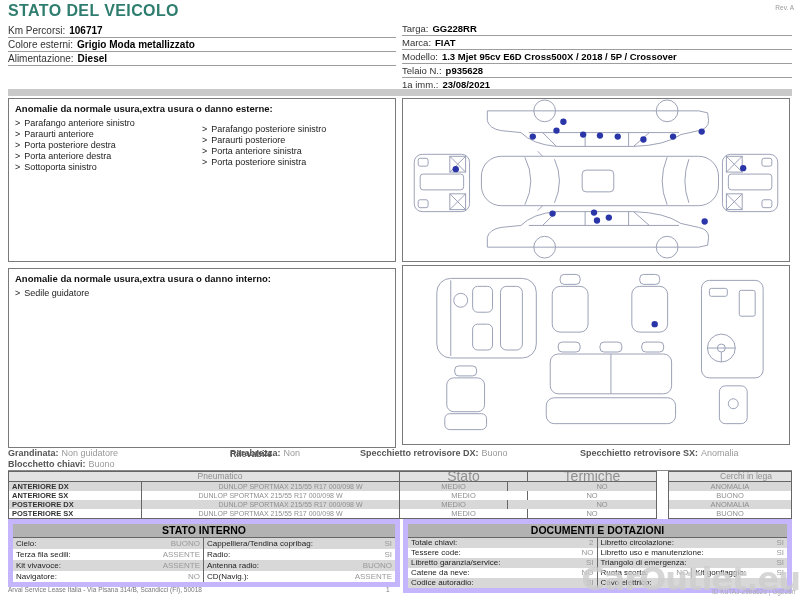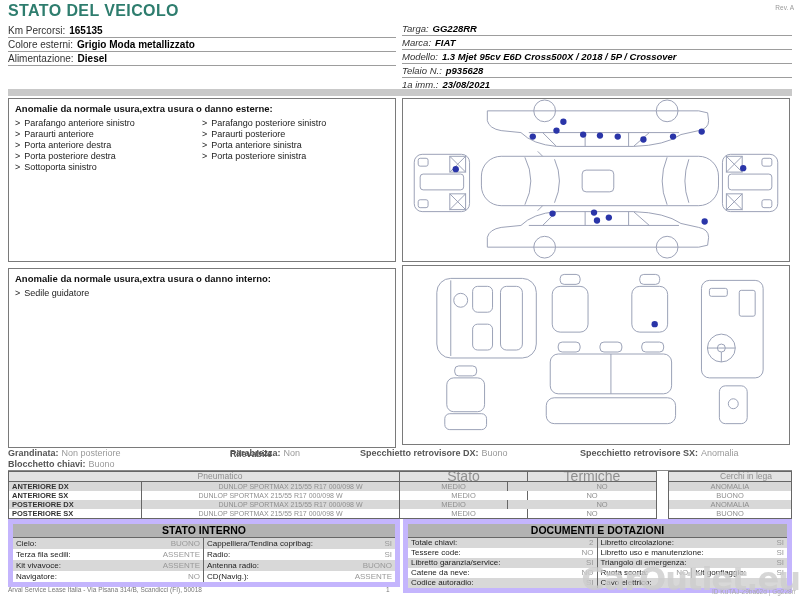--- a/index.html
+++ b/index.html
@@ -6,35 +6,35 @@
   body{width:800px;height:600px;position:relative;background:#fff;overflow:hidden;
        font-family:"Liberation Sans", sans-serif;color:#000;}
   .abs{position:absolute;}
 
   
   #page-title{left:8px;top:2px;font-size:16px;font-weight:bold;color:#2e7d6e;letter-spacing:.4px;}
   #rev{right:6px;top:4px;font-size:6.5px;color:#999;}
 
   
   #info-left{left:8px;top:24px;width:388px;font-size:10px;}
-  #info-right{left:402px;top:22px;width:390px;font-size:9.5px;font-style:italic;}
+  #info-right{left:402px;top:22px;width:390px;font-size:9.5px;}
   .info-row{height:13px;line-height:13px;border-bottom:1px solid #9d9d9d;white-space:nowrap;overflow:hidden;}
   .lbl{color:#333;}
   .val{font-weight:bold;color:#000;margin-left:4px;}
 
   #gray-band{left:8px;top:89px;width:784px;height:7px;background:#c9c9c9;}
 
   
   .panel{position:absolute;border:1px solid #7a7a7a;box-sizing:border-box;background:#fff;}
   #ext-anom{left:8px;top:98px;width:388px;height:164px;padding:4px 6px;}
   #int-anom{left:8px;top:268px;width:388px;height:180px;padding:4px 6px;}
   #ext-diagram{left:402px;top:98px;width:388px;height:164px;}
   #int-diagram{left:402px;top:265px;width:388px;height:180px;}
   .panel-title{font-size:9.5px;font-weight:bold;color:#111;margin-bottom:4px;}
-  .anom-cols{display:flex;}
+  .anom-cols{display:flex;align-items:center;}
   .anom-col{width:50%;}
   .anom-item{font-size:9px;line-height:11px;color:#222;white-space:nowrap;}
   .anom-item .b{margin-right:4px;}
 
   svg{display:block;}
   .car-line{stroke:#9aa1b6;fill:none;stroke-width:1;}
 
   
   #cond{left:8px;top:448px;width:784px;height:22px;border-bottom:1px solid #888;font-size:9px;}
   .cpos{position:absolute;top:0;white-space:nowrap;}
@@ -89,43 +89,43 @@
   #footer-id{right:4px;top:588px;font-size:6.5px;color:#aaa;}
   #watermark{right:0;top:560px;font-size:32px;font-weight:bold;color:#cdcdcd;opacity:.8;letter-spacing:-1px;z-index:5;font-family:"DejaVu Sans", sans-serif;}
 </style>
 </head>
 <body>
 
 <div id="page-title" class="abs">STATO DEL VEICOLO</div>
 <div id="rev" class="abs">Rev. A</div>
 
 <div id="info-left" class="abs">
-  <div class="info-row"><span class="lbl">Km Percorsi:</span><span class="val">165135</span></div>
+  <div class="info-row"><span class="lbl">Km Percorsi:</span><span class="val">106717</span></div>
   <div class="info-row"><span class="lbl">Colore esterni:</span><span class="val">Grigio Moda metallizzato</span></div>
   <div class="info-row"><span class="lbl">Alimentazione:</span><span class="val">Diesel</span></div>
 </div>
 
 <div id="info-right" class="abs">
   <div class="info-row"><span class="lbl">Targa:</span><span class="val">GG228RR</span></div>
   <div class="info-row"><span class="lbl">Marca:</span><span class="val">FIAT</span></div>
   <div class="info-row"><span class="lbl">Modello:</span><span class="val">1.3 Mjet 95cv E6D Cross500X / 2018 / 5P / Crossover</span></div>
   <div class="info-row"><span class="lbl">Telaio N.:</span><span class="val">p935628</span></div>
   <div class="info-row"><span class="lbl">1a imm.:</span><span class="val">23/08/2021</span></div>
 </div>
 
 <div id="gray-band" class="abs"></div>
 
 <div id="ext-anom" class="panel">
   <div class="panel-title">Anomalie da normale usura,extra usura o danno esterne:</div>
   <div class="anom-cols">
     <div class="anom-col">
       <div class="anom-item"><span class="b">&gt;</span><span>Parafango anteriore sinistro</span></div>
       <div class="anom-item"><span class="b">&gt;</span><span>Paraurti anteriore</span></div>
+      <div class="anom-item"><span class="b">&gt;</span><span>Porta posteriore destra</span></div>
       <div class="anom-item"><span class="b">&gt;</span><span>Porta anteriore destra</span></div>
-      <div class="anom-item"><span class="b">&gt;</span><span>Porta posteriore destra</span></div>
       <div class="anom-item"><span class="b">&gt;</span><span>Sottoporta sinistro</span></div>
     </div>
     <div class="anom-col">
       <div class="anom-item"><span class="b">&gt;</span><span>Parafango posteriore sinistro</span></div>
       <div class="anom-item"><span class="b">&gt;</span><span>Paraurti posteriore</span></div>
       <div class="anom-item"><span class="b">&gt;</span><span>Porta anteriore sinistra</span></div>
       <div class="anom-item"><span class="b">&gt;</span><span>Porta posteriore sinistra</span></div>
     </div>
   </div>
 </div>
@@ -248,21 +248,21 @@
       <rect x="318" y="120" width="28" height="38" rx="6"></rect>
         <circle cx="332" cy="138" r="5"></circle>
     </g>
     <g id="int-dots">
         <circle cx="253" cy="58" r="3.2" fill="#2a35a8"></circle>
       </g>
   </svg>
 </div>
 
 <div id="cond" class="abs">
-  <span id="cond-grand" class="cpos"><span class="cond-lbl">Grandinata:</span><span class="cond-val">Non posteriore</span></span>
+  <span id="cond-grand" class="cpos"><span class="cond-lbl">Grandinata:</span><span class="cond-val">Non guidatore</span></span>
   <span id="cond-pb" class="cpos"><span id="pb-stack"><span class="cond-lbl">Parabrezza:</span><span id="pb-overlap" class="cond-lbl">Rilevabile</span></span><span class="cond-val">Non</span></span>
   <span id="cond-dx" class="cpos"><span class="cond-lbl">Specchietto retrovisore DX:</span><span class="cond-val">Buono</span></span>
   <span id="cond-sx" class="cpos"><span class="cond-lbl">Specchietto retrovisore SX:</span><span class="cond-val">Anomalia</span></span>
   <span id="cond-block" class="cpos"><span class="cond-lbl">Blocchetto chiavi:</span><span class="cond-val">Buono</span></span>
 </div>
 
 <div id="tires" class="abs">
   <div id="tA" class="ttable">
     <div class="th">Pneumatico</div>
     <div class="trow g">

